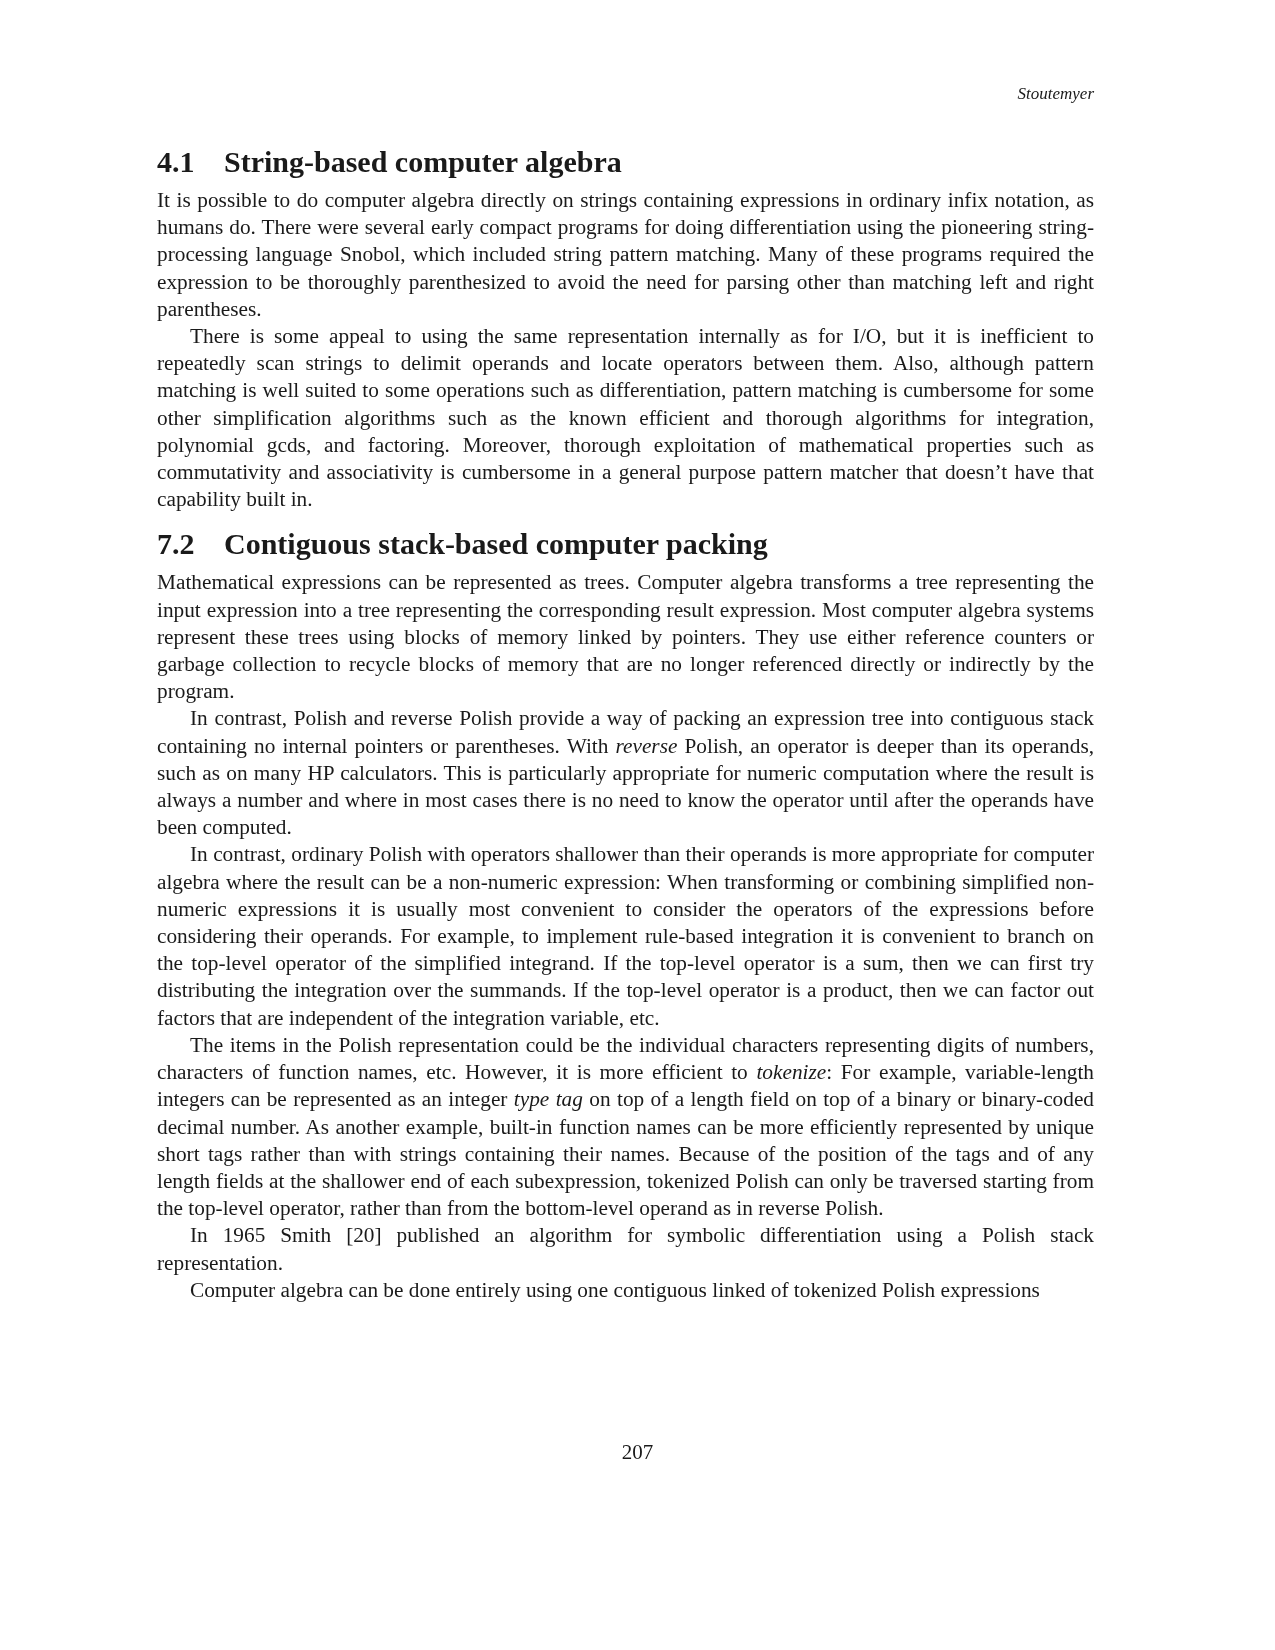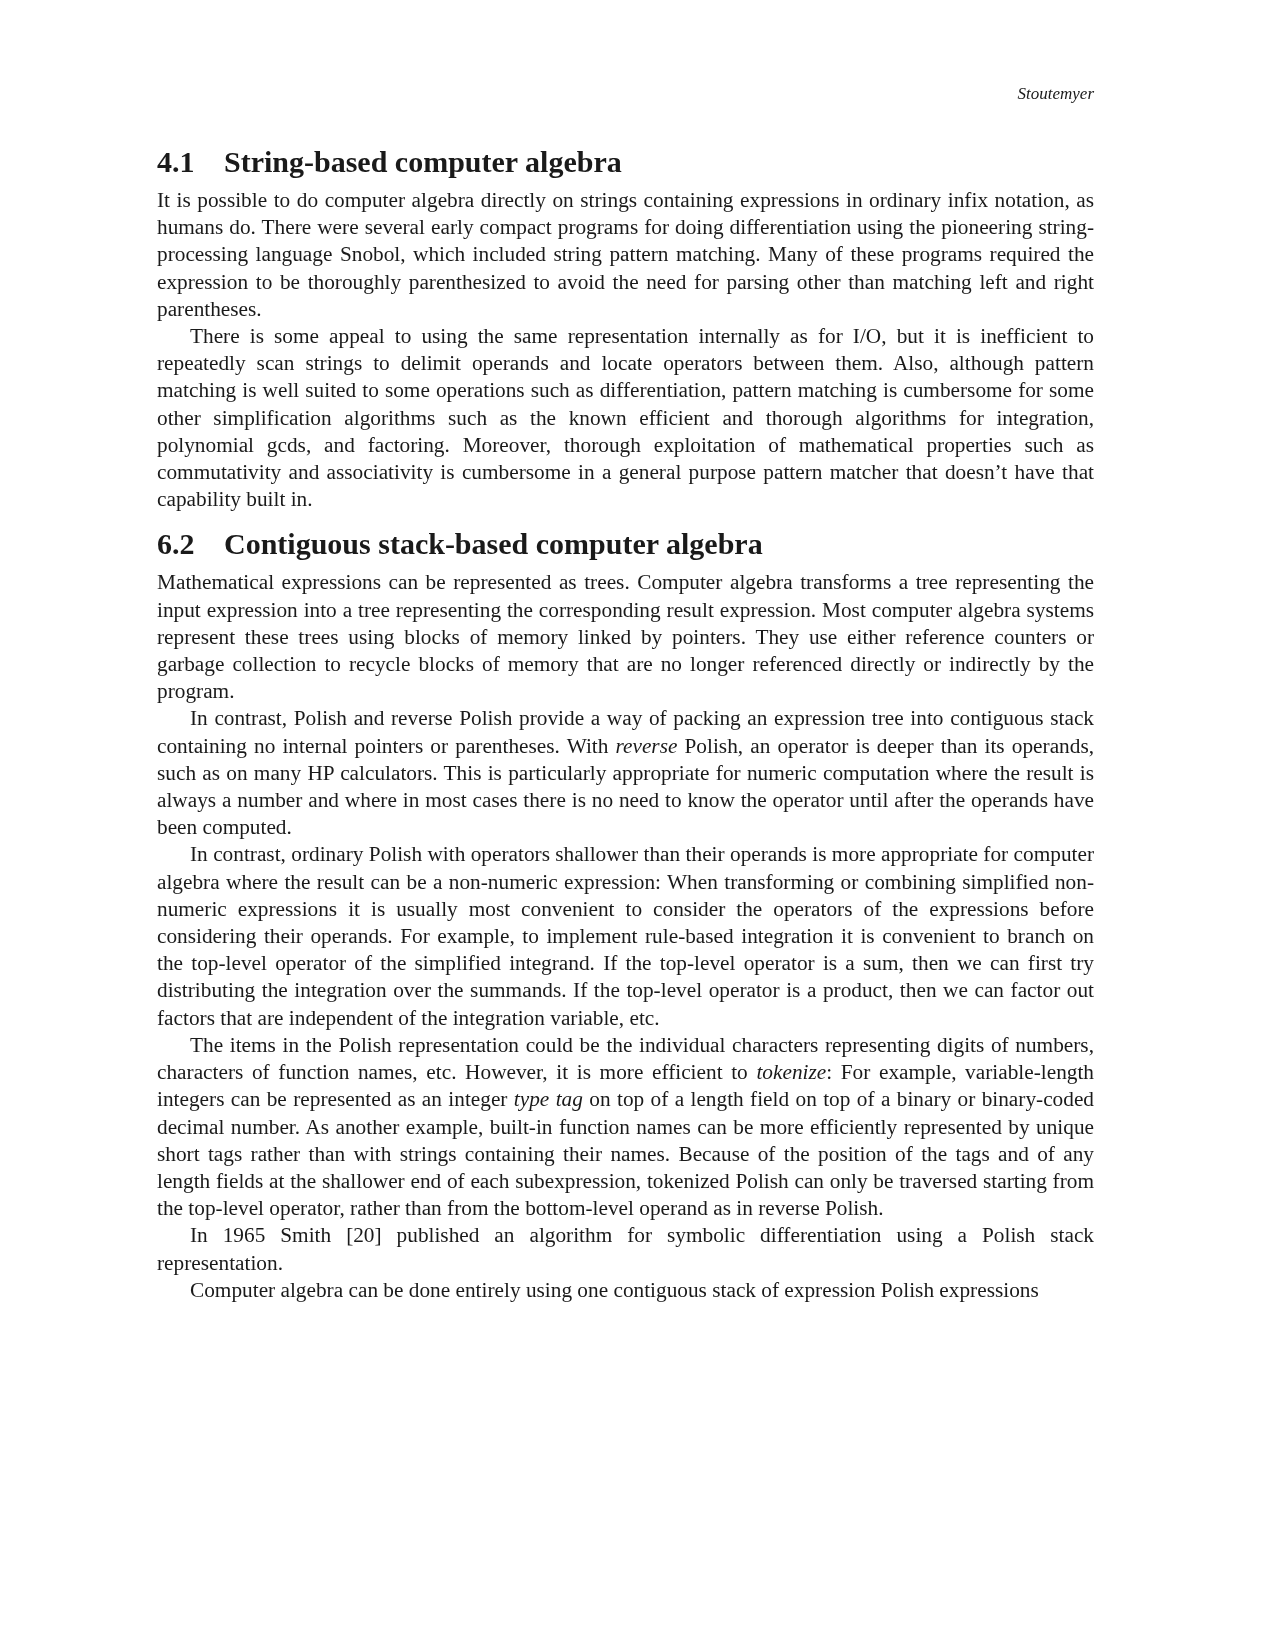--- a/index.html
+++ b/index.html
@@ -25,24 +25,25 @@
     <section>
       <h2>
         <span class="num">4.1</span><span>String-based computer algebra</span>
       </h2>
       <p>It is possible to do computer algebra directly on strings containing expressions in ordinary infix notation, as humans do. There were several early compact programs for doing differentiation using the pioneering string-processing language Snobol, which included string pattern matching. Many of these programs required the expression to be thoroughly parenthesized to avoid the need for parsing other than matching left and right parentheses.</p>
       <p class="indent">There is some appeal to using the same representation internally as for I/O, but it is inefficient to repeatedly scan strings to delimit operands and locate operators between them. Also, although pattern matching is well suited to some operations such as differentiation, pattern matching is cumbersome for some other simplification algorithms such as the known efficient and thorough algorithms for integration, polynomial gcds, and factoring. Moreover, thorough exploitation of mathematical properties such as commutativity and associativity is cumbersome in a general purpose pattern matcher that doesn’t have that capability built in.</p>
     </section>
 
     <section class="sec2">
       <h2>
-        <span class="num">6.2</span><span>Contiguous stack-based computer algebra</span>
+        <span class="num">7.2</span><span>Contiguous stack-based computer packing</span>
       </h2>
       <p>Mathematical expressions can be represented as trees. Computer algebra transforms a tree representing the input expression into a tree representing the corresponding result expression. Most computer algebra systems represent these trees using blocks of memory linked by pointers. They use either reference counters or garbage collection to recycle blocks of memory that are no longer referenced directly or indirectly by the program.</p>
       <p class="indent"><span>In contrast, Polish and reverse Polish provide a way of packing an expression tree into contiguous stack containing no internal pointers or parentheses. With </span><em>reverse</em><span> Polish, an operator is deeper than its operands, such as on many HP calculators. This is particularly appropriate for numeric computation where the result is always a number and where in most cases there is no need to know the operator until after the operands have been computed.</span></p>
       <p class="indent">In contrast, ordinary Polish with operators shallower than their operands is more appropriate for computer algebra where the result can be a non-numeric expression: When transforming or combining simplified non-numeric expressions it is usually most convenient to consider the operators of the expressions before considering their operands. For example, to implement rule-based integration it is convenient to branch on the top-level operator of the simplified integrand. If the top-level operator is a sum, then we can first try distributing the integration over the summands. If the top-level operator is a product, then we can factor out factors that are independent of the integration variable, etc.</p>
       <p class="indent"><span>The items in the Polish representation could be the individual characters representing digits of numbers, characters of function names, etc. However, it is more efficient to </span><em>tokenize</em><span>: For example, variable-length integers can be represented as an integer </span><em>type tag</em><span> on top of a length field on top of a binary or binary-coded decimal number. As another example, built-in function names can be more efficiently represented by unique short tags rather than with strings containing their names. Because of the position of the tags and of any length fields at the shallower end of each subexpression, tokenized Polish can only be traversed starting from the top-level operator, rather than from the bottom-level operand as in reverse Polish.</span></p>
       <p class="indent">In 1965 Smith [20] published an algorithm for symbolic differentiation using a Polish stack representation.</p>
-      <p class="indent">Computer algebra can be done entirely using one contiguous stack of expression Polish expressions</p>
+      <p class="indent">Computer algebra can be done entirely using one contiguous linked of tokenized Polish expressions</p>
     </section>
   </div>
 
+  <div class="page-number">207</div>
 </div>
 
 </body></html>

